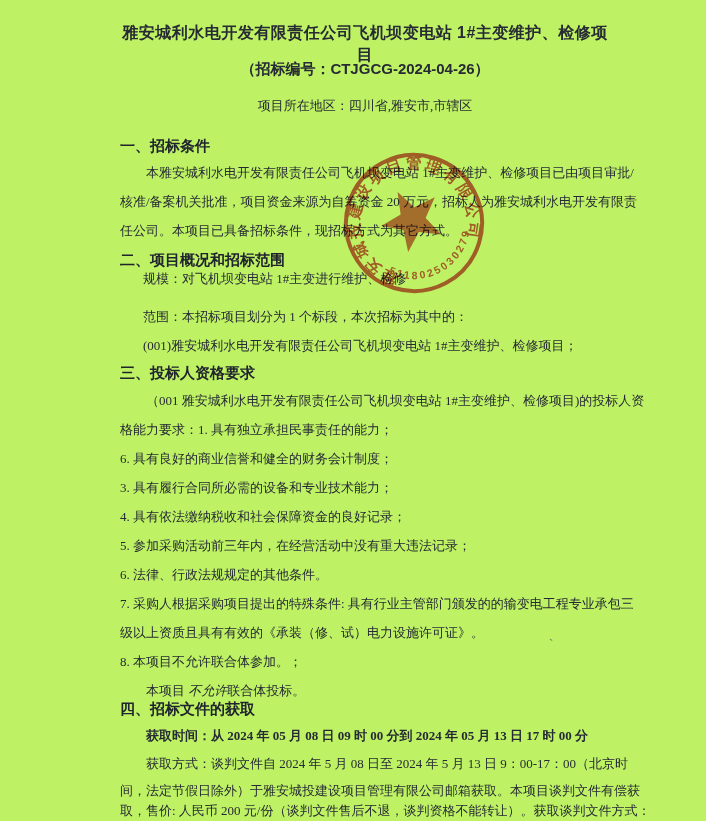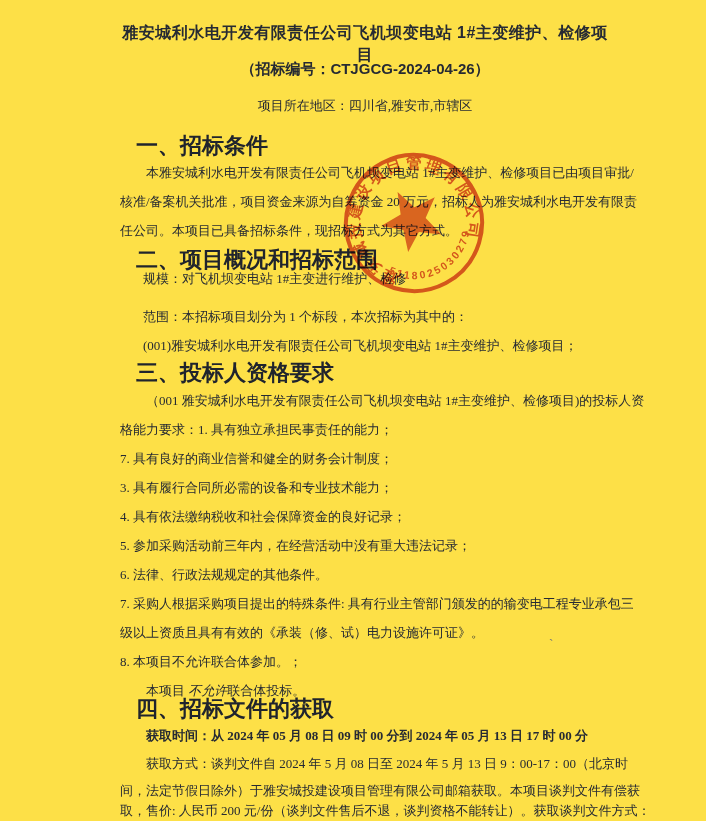--- a/index.html
+++ b/index.html
@@ -1,32 +1,32 @@
 <!DOCTYPE html>
 <html><head>
 <meta charset="utf-8">
 <style>
   html,body { margin:0; padding:0; background:#e8e8e8; }
   .page {
     position:relative; width:706px; height:821px; margin:0 auto;
-    background:#fde047; overflow:hidden;
+    background:#bef264; overflow:hidden;
     font-family:"Liberation Serif","DejaVu Serif",serif;
     color:#262a33;
   }
   .content { position:absolute; left:120px; top:0; width:490px; height:821px; }
   .tline { position:absolute; left:0; width:100%; text-align:center;
            font-family:"Liberation Sans","DejaVu Sans",sans-serif; font-weight:bold; }
   .title   { top:22px;  font-size:16px; line-height:22px; letter-spacing:0.5px; }
   .subtitle{ top:59px;  font-size:15px; line-height:20px; }
   .line { position:absolute; left:0; width:100%; font-size:13px; line-height:20px;
           white-space:nowrap; }
   .heading { position:absolute; left:0; width:100%;
              font-family:Liberation Serif, serif;
-             font-weight:bold; font-size:22px; line-height:24px; white-space:nowrap;
-             color:#20242d;margin-left:16px; }
+             font-weight:bold; font-size:15px; line-height:24px; white-space:nowrap;
+             color:#20242d; }
   .ind    { padding-left:26px; }
   .ind-sm { padding-left:23px; }
   .italic { font-style:italic; }
   .stamp { position:absolute; left:330px; top:150px; mix-blend-mode:multiply; opacity:0.85; }
   .stamp text { font-family:"Liberation Sans","DejaVu Sans",sans-serif; font-weight:bold; }
   .stray { position:absolute; left:549px; top:636px; font-size:13px; color:#777; }
 </style>
 </head>
 <body>
 
@@ -44,21 +44,21 @@
     <div class="line" style="top:221px;">任公司。本项目已具备招标条件，现招标方式为其它方式。</div>
 
     <div class="heading" style="top:248px;">二、项目概况和招标范围</div>
     <div class="line ind-sm" style="top:269px;">规模：对飞机坝变电站 1#主变进行维护、检修</div>
     <div class="line ind-sm" style="top:307px;">范围：本招标项目划分为 1 个标段，本次招标为其中的：</div>
     <div class="line ind-sm" style="top:336px;">(001)雅安城利水电开发有限责任公司飞机坝变电站 1#主变维护、检修项目；</div>
 
     <div class="heading" style="top:361px;">三、投标人资格要求</div>
     <div class="line ind" style="top:391px;">（001 雅安城利水电开发有限责任公司飞机坝变电站 1#主变维护、检修项目)的投标人资</div>
     <div class="line" style="top:420px;">格能力要求：1. 具有独立承担民事责任的能力；</div>
-    <div class="line" style="top:449px;">7. 具有良好的商业信誉和健全的财务会计制度；</div>
+    <div class="line" style="top:449px;">6. 具有良好的商业信誉和健全的财务会计制度；</div>
     <div class="line" style="top:478px;">3. 具有履行合同所必需的设备和专业技术能力；</div>
     <div class="line" style="top:507px;">4. 具有依法缴纳税收和社会保障资金的良好记录；</div>
     <div class="line" style="top:536px;">5. 参加采购活动前三年内，在经营活动中没有重大违法记录；</div>
     <div class="line" style="top:565px;">6. 法律、行政法规规定的其他条件。</div>
     <div class="line" style="top:594px;">7. 采购人根据采购项目提出的特殊条件: 具有行业主管部门颁发的的输变电工程专业承包三</div>
     <div class="line" style="top:623px;">级以上资质且具有有效的《承装（修、试）电力设施许可证》。</div>
     <div class="line" style="top:652px;">8. 本项目不允许联合体参加。；</div>
     <div class="line ind" style="top:681px;"><span>本项目 </span><span class="italic">不允许</span><span>联合体投标。</span></div>
 
     <div class="heading" style="top:697px;">四、招标文件的获取</div>

